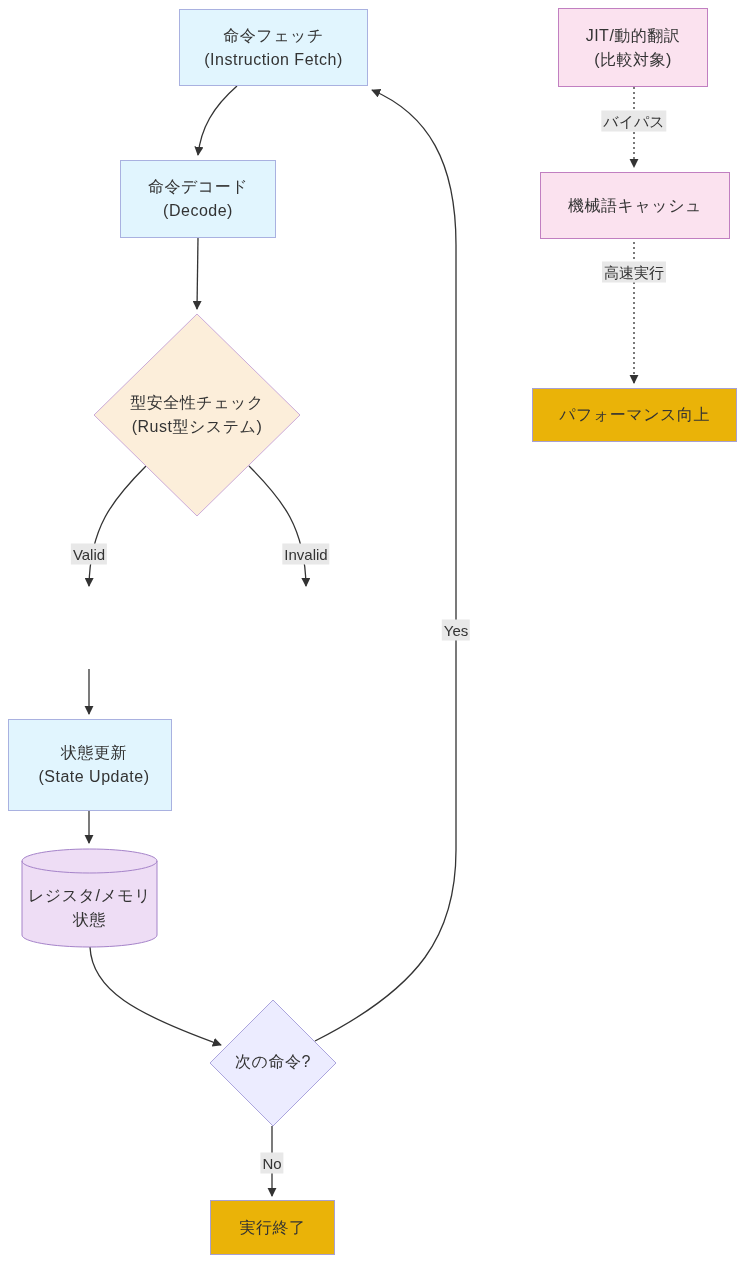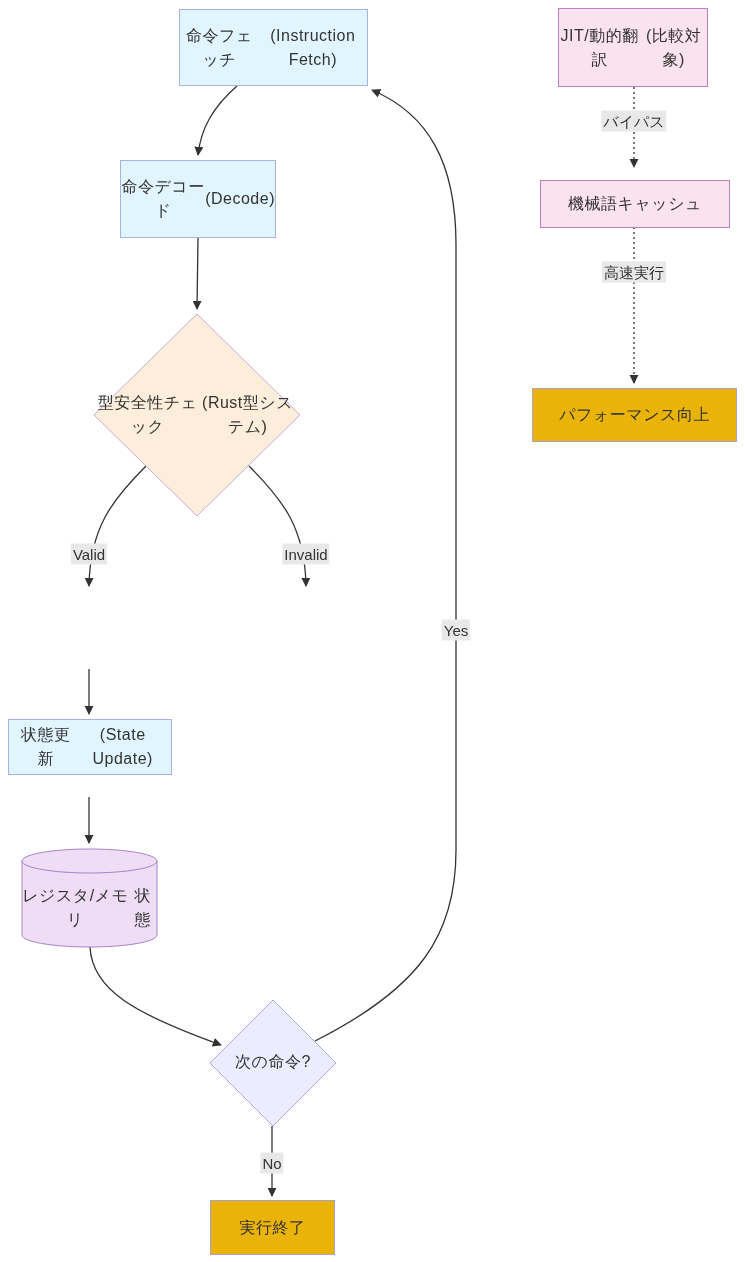--- a/index.html
+++ b/index.html
@@ -12,20 +12,21 @@
     color: #333333;
     overflow: hidden;
   }
   svg.layer { position: absolute; left: 0; top: 0; }
   .edge { fill: none; stroke: #333333; stroke-width: 1.3; }
   .edge.dotted { stroke-dasharray: 2 3; }
   .node {
     position: absolute;
     box-sizing: border-box;
     display: flex;
+    flex-direction: column;
     align-items: center;
     justify-content: center;
     text-align: center;
     font-size: 16px;
     line-height: 24px;
     letter-spacing: 0.5px;
     color: #333333;
   }
   .rect { border: 1px solid; }
   .blue   { background: #e1f5fe; border-color: #a9b1e0; }
@@ -83,21 +84,21 @@
     <span>(Decode)</span>
   </div>
 
   <div class="node ghost" style="left:97px; top:391px; width:200px; height:48px;">
     <span>型安全性チェック</span>
     <span>(Rust型システム)</span>
   </div>
 
 
 
-  <div class="node rect blue" style="left:8px; top:719px; width:164px; height:56px;padding-left:8px;">
+  <div class="node rect blue" style="left:8px; top:719px; width:164px; height:92px;padding-left:8px;">
     <span>状態更新</span>
     <span>(State Update)</span>
   </div>
 
   <div class="node ghost" style="left:22px; top:884px; width:135px; height:48px;">
     <span>レジスタ/メモリ</span>
     <span>状態</span>
   </div>
 
   <div class="node ghost" style="left:213px; top:1051px; width:120px; height:22px;">
@@ -106,21 +107,21 @@
 
   <div class="node rect lav" style="left:210px; top:1200px; width:125px; height:55px;">
     <span>実行終了</span>
   </div>
 
   <div class="node rect pink" style="left:558px; top:8px; width:150px; height:79px;">
     <span>JIT/動的翻訳</span>
     <span>(比較対象)</span>
   </div>
 
-  <div class="node rect pink" style="left:540px; top:172px; width:190px; height:48px;margin-top:8px;">
+  <div class="node rect pink" style="left:540px; top:172px; width:190px; height:67px;">
     <span>機械語キャッシュ</span>
   </div>
 
   <div class="node rect lav" style="left:532px; top:388px; width:205px; height:54px;">
     <span>パフォーマンス向上</span>
   </div>
 
   <div class="edge-label" style="left:89px; top:554px;">Valid</div>
   <div class="edge-label" style="left:306px; top:554px;">Invalid</div>
   <div class="edge-label" style="left:456px; top:630px;">Yes</div>

